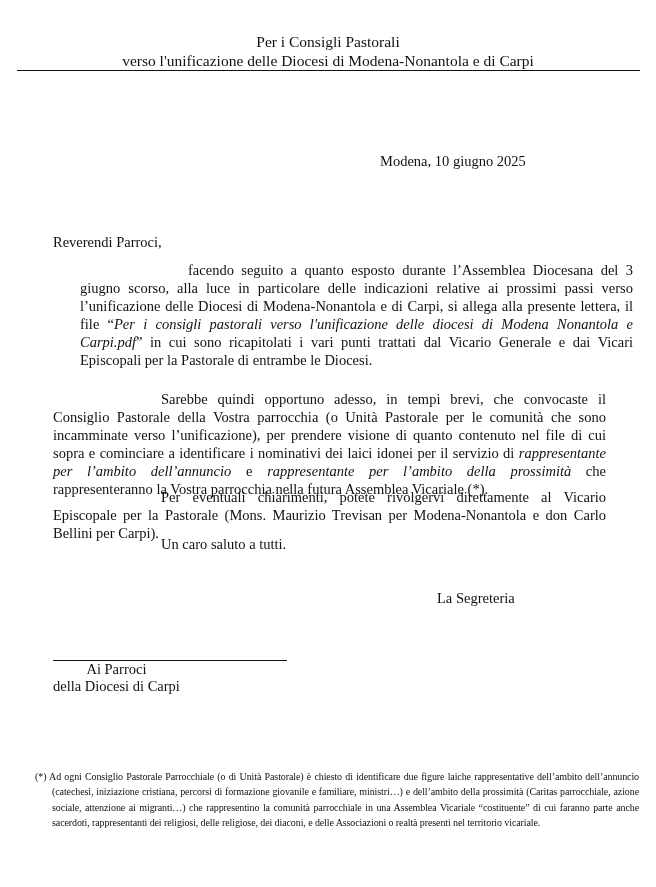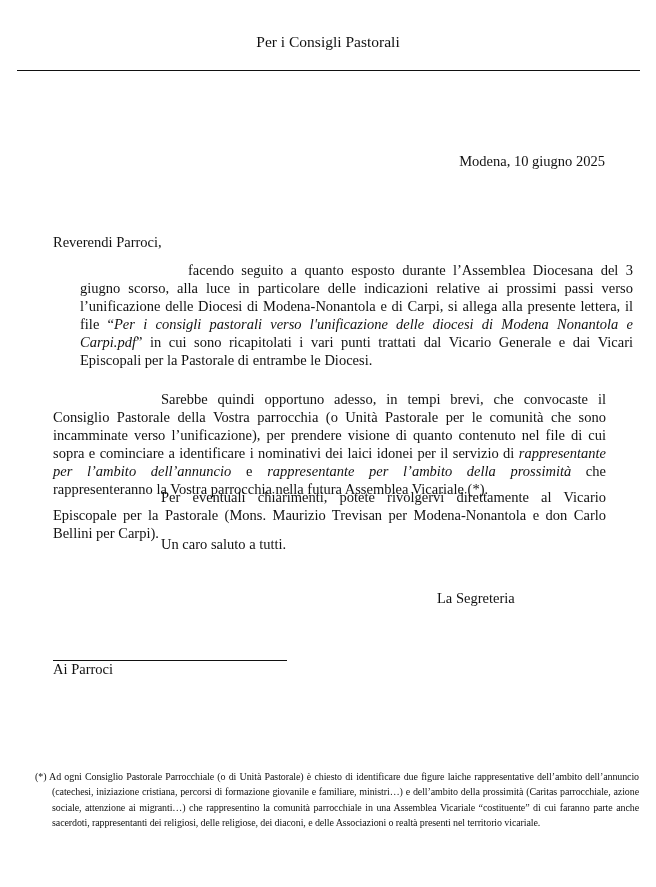--- a/index.html
+++ b/index.html
@@ -25,21 +25,20 @@
       line-height: 19px;
     }
     .header-rule {
       left: 17px; top: 70px; width: 623px; height: 0;
       border-top: 1.5px solid #111;
     }
 
     
     .date {
       left: 380px; top: 152px; width: 225px;
-      text-align: right;
       font-size: 14.5px;
       line-height: 18px;
     }
 
     
     .body-text {
       font-size: 14.5px;
       line-height: 18px;
     }
     .salutation { left: 53px; top: 233px; }
@@ -82,35 +81,37 @@
       text-indent: -17px;
       box-sizing: border-box;
       letter-spacing: -0.1px;
     }
   </style>
 </head>
 <body>
 
 <div class="abs header">
   <div>Per i Consigli Pastorali</div>
+  <div>verso l'unificazione delle Diocesi di Modena-Nonantola e di Carpi</div>
 </div>
 <div class="abs header-rule"></div>
 
 <div class="abs date">Modena, 10 giugno 2025</div>
 
 <div class="abs body-text salutation">Reverendi Parroci,</div>
 
 <p class="abs body-text para p1"><span>facendo seguito a quanto esposto durante l’Assemblea Diocesana del 3 giugno scorso, alla luce in particolare delle indicazioni relative ai prossimi passi verso l’unificazione delle Diocesi di Modena-Nonantola e di Carpi, si allega alla presente lettera, il file “</span><em>Per i consigli pastorali verso l'unificazione delle diocesi di Modena Nonantola e Carpi.pdf</em><span>” in cui sono ricapitolati i vari punti trattati dal Vicario Generale e dai Vicari Episcopali per la Pastorale di entrambe le Diocesi.</span></p>
 
 <p class="abs body-text para p2"><span>Sarebbe quindi opportuno adesso, in tempi brevi, che convocaste il Consiglio Pastorale della Vostra parrocchia (o Unità Pastorale per le comunità che sono  incamminate verso l’unificazione), per prendere visione di quanto contenuto nel file di cui sopra e cominciare a identificare i nominativi dei laici idonei per il servizio di </span><em>rappresentante per l’ambito dell’annuncio</em><span> e </span><em>rappresentante per l’ambito della prossimità</em><span> che rappresenteranno la Vostra parrocchia nella futura Assemblea Vicariale (*).</span></p>
 
 <p class="abs body-text para p3">Per eventuali chiarimenti, potete rivolgervi direttamente al Vicario Episcopale per la Pastorale (Mons. Maurizio Trevisan per Modena-Nonantola e don Carlo Bellini per Carpi).</p>
 
 <p class="abs body-text para p4">Un caro saluto a tutti.</p>
 
 <div class="abs signature">La Segreteria</div>
 
 <div class="abs addr-rule"></div>
 <div class="abs address">
   <div>Ai Parroci</div>
+  <div>della Diocesi di Carpi</div>
 </div>
 
 <div class="abs footnote">(*) Ad ogni Consiglio Pastorale Parrocchiale (o di Unità Pastorale) è chiesto di identificare due figure laiche rappresentative dell’ambito dell’annuncio (catechesi, iniziazione cristiana, percorsi di formazione giovanile e familiare, ministri…) e dell’ambito della prossimità (Caritas parrocchiale, azione sociale, attenzione ai migranti…) che rappresentino la comunità parrocchiale in una Assemblea Vicariale “costituente” di cui faranno parte anche sacerdoti, rappresentanti dei religiosi, delle religiose, dei diaconi, e delle Associazioni o realtà presenti nel territorio vicariale.</div>
 
 </body></html>

